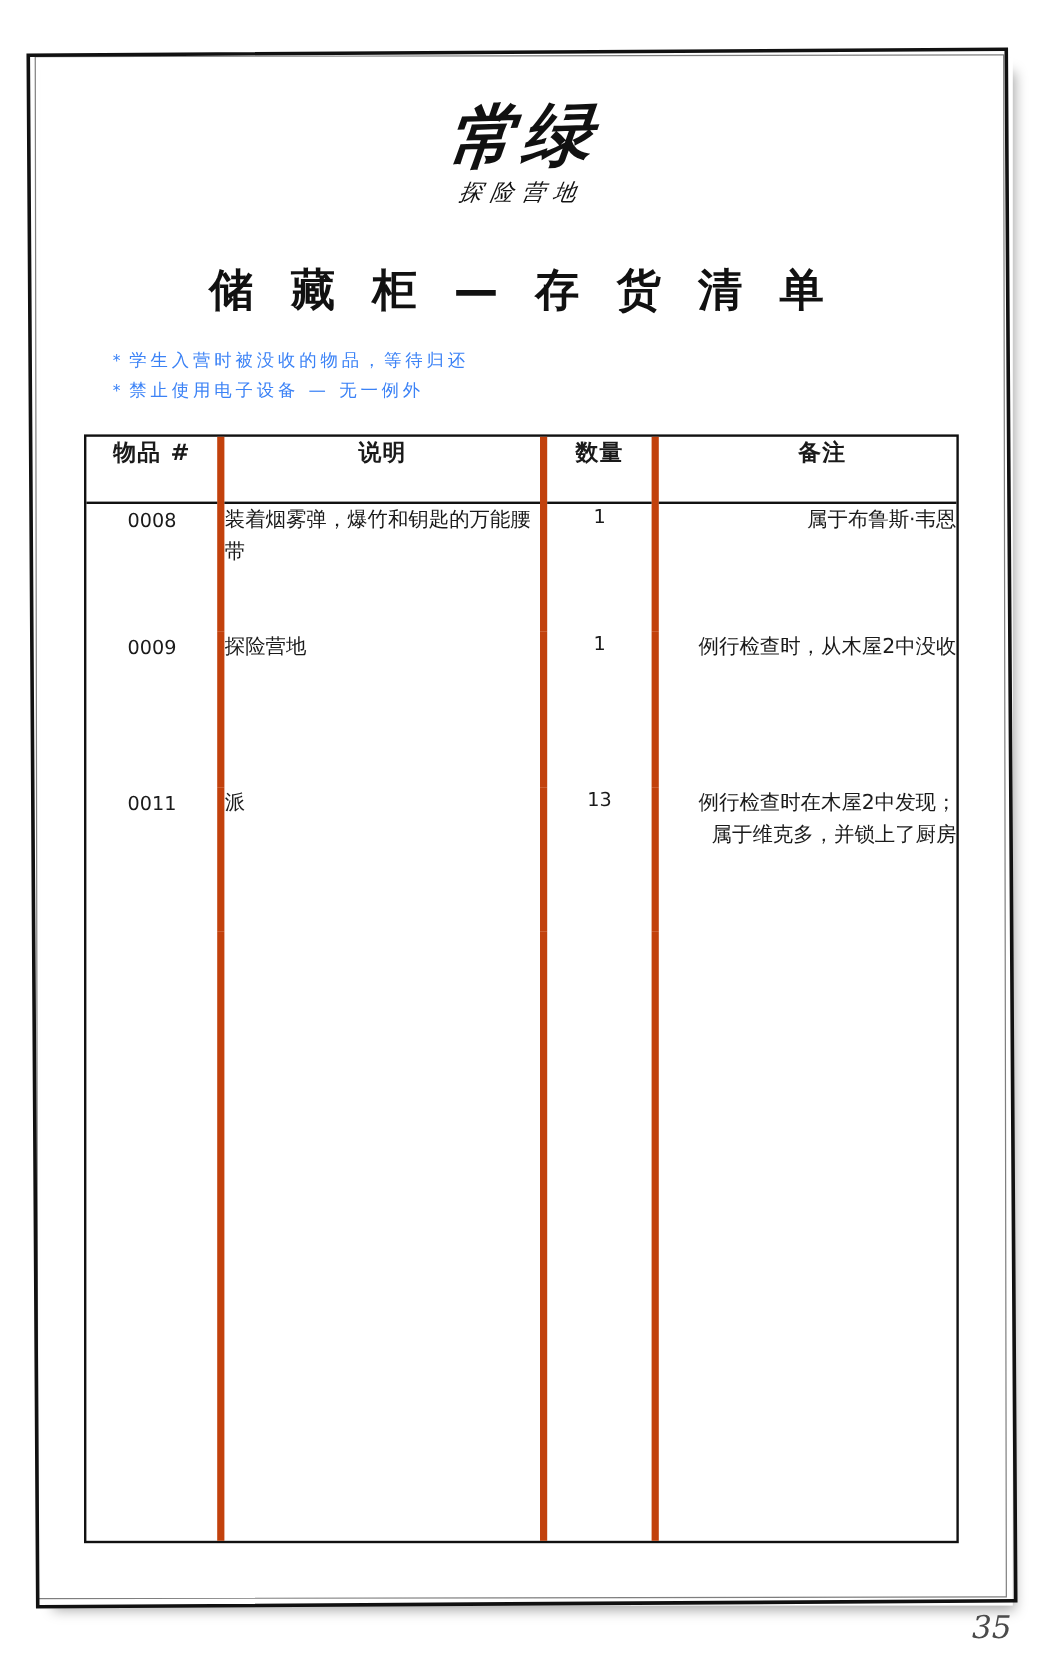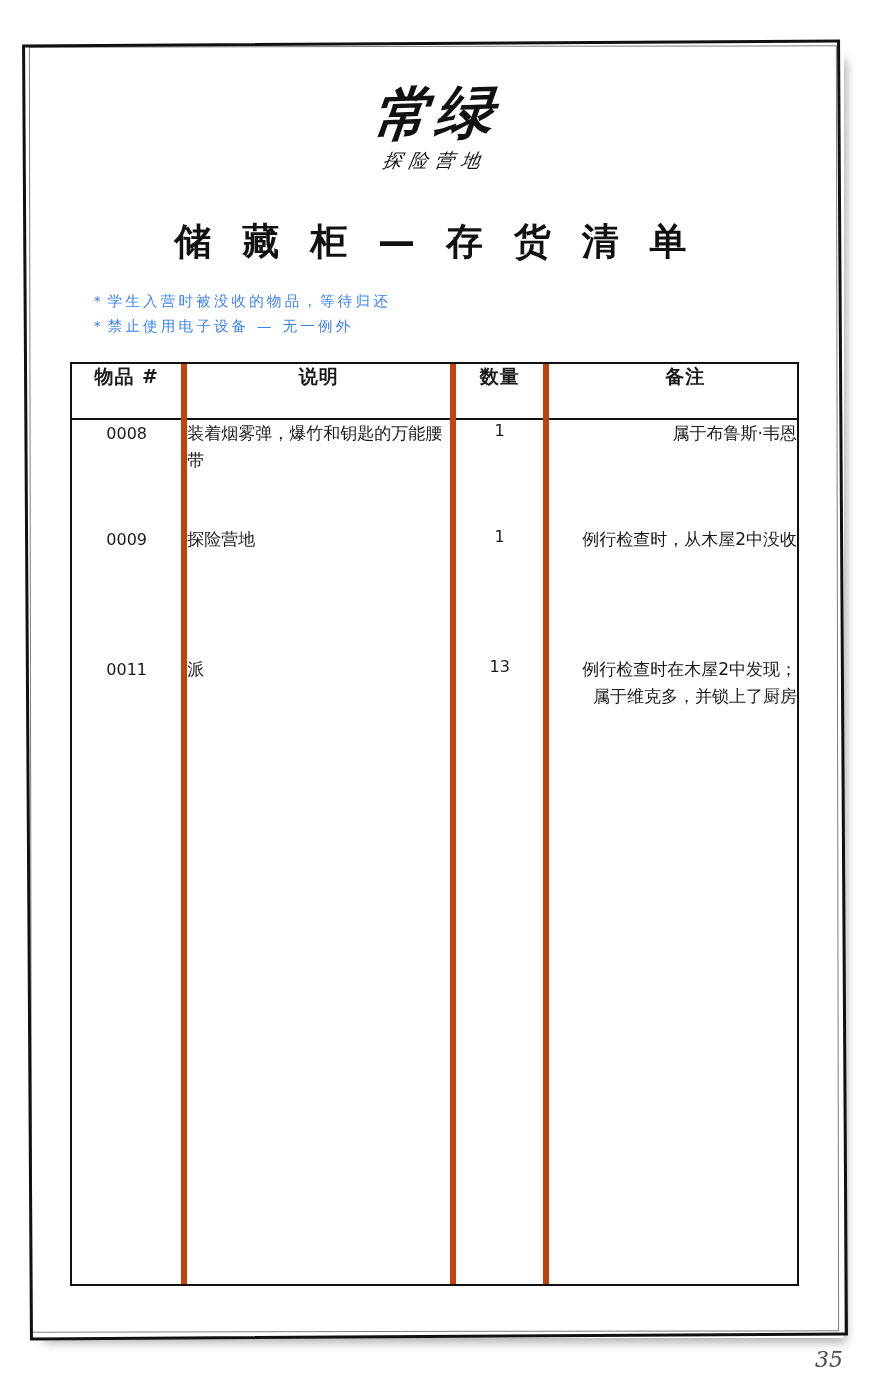--- a/index.html
+++ b/index.html
@@ -177,21 +177,21 @@
   tr.r3 td { height: 120px; }
   tr.filler td { height: auto; }
 
   
   .page-number {
     position: absolute;
     right: 32px;
     bottom: 28px;
     font-family: "DejaVu Serif", serif;
     font-style: italic;
-    font-size: 22px;
+    font-size: 26px;
     color: #4a4a4a;
   }
 </style>
 </head>
 <body>
 
 <div class="page">
 
   <div class="sheet-shadow"></div>
   <div class="sheet-border"></div>

